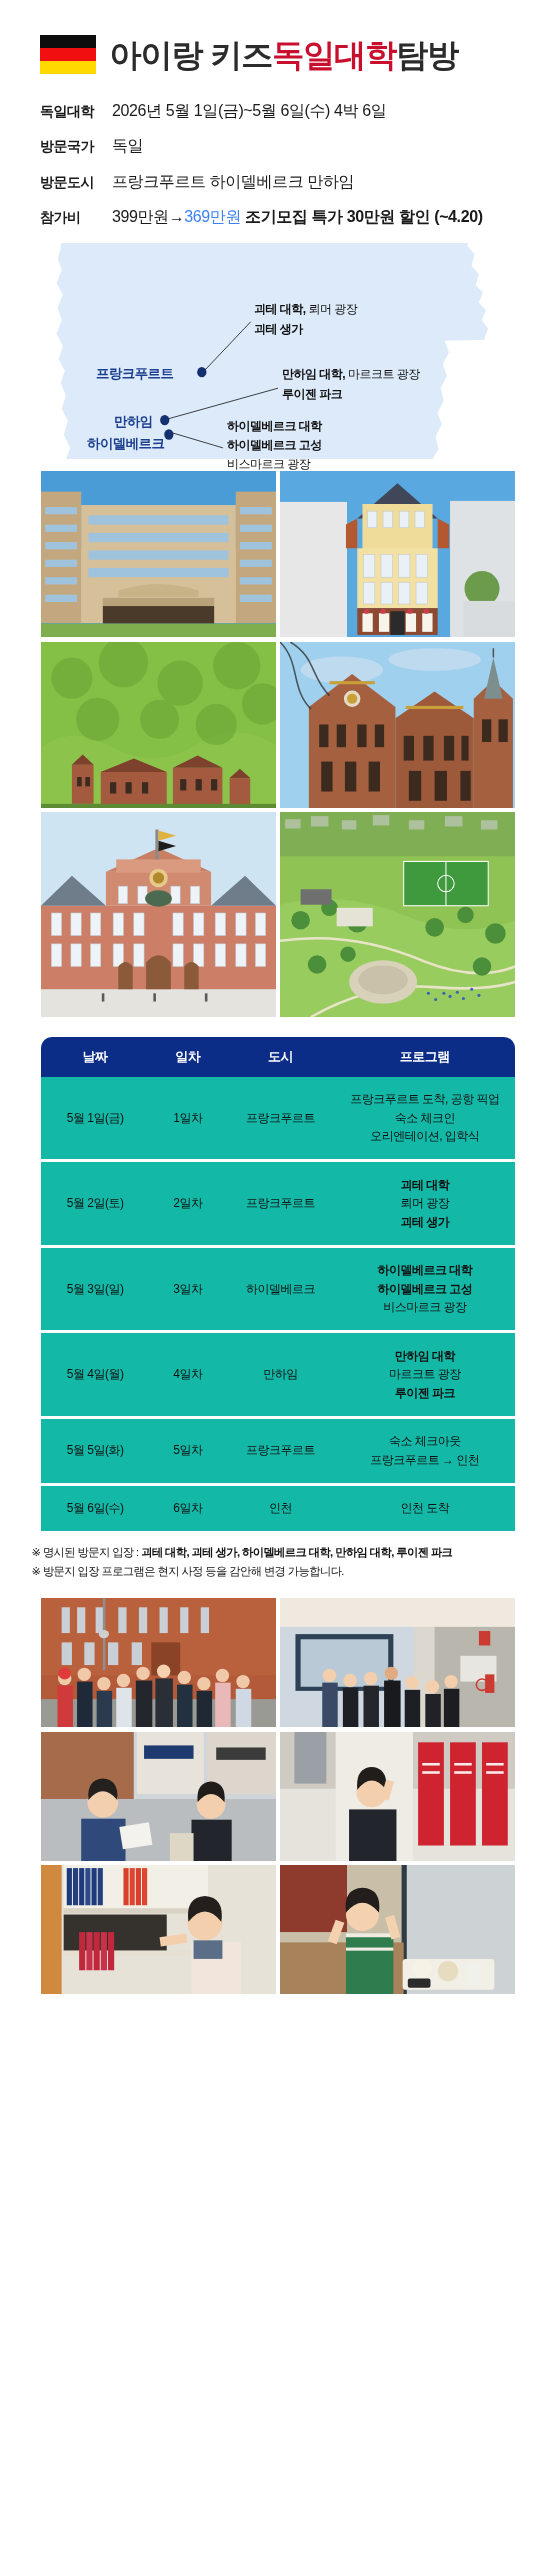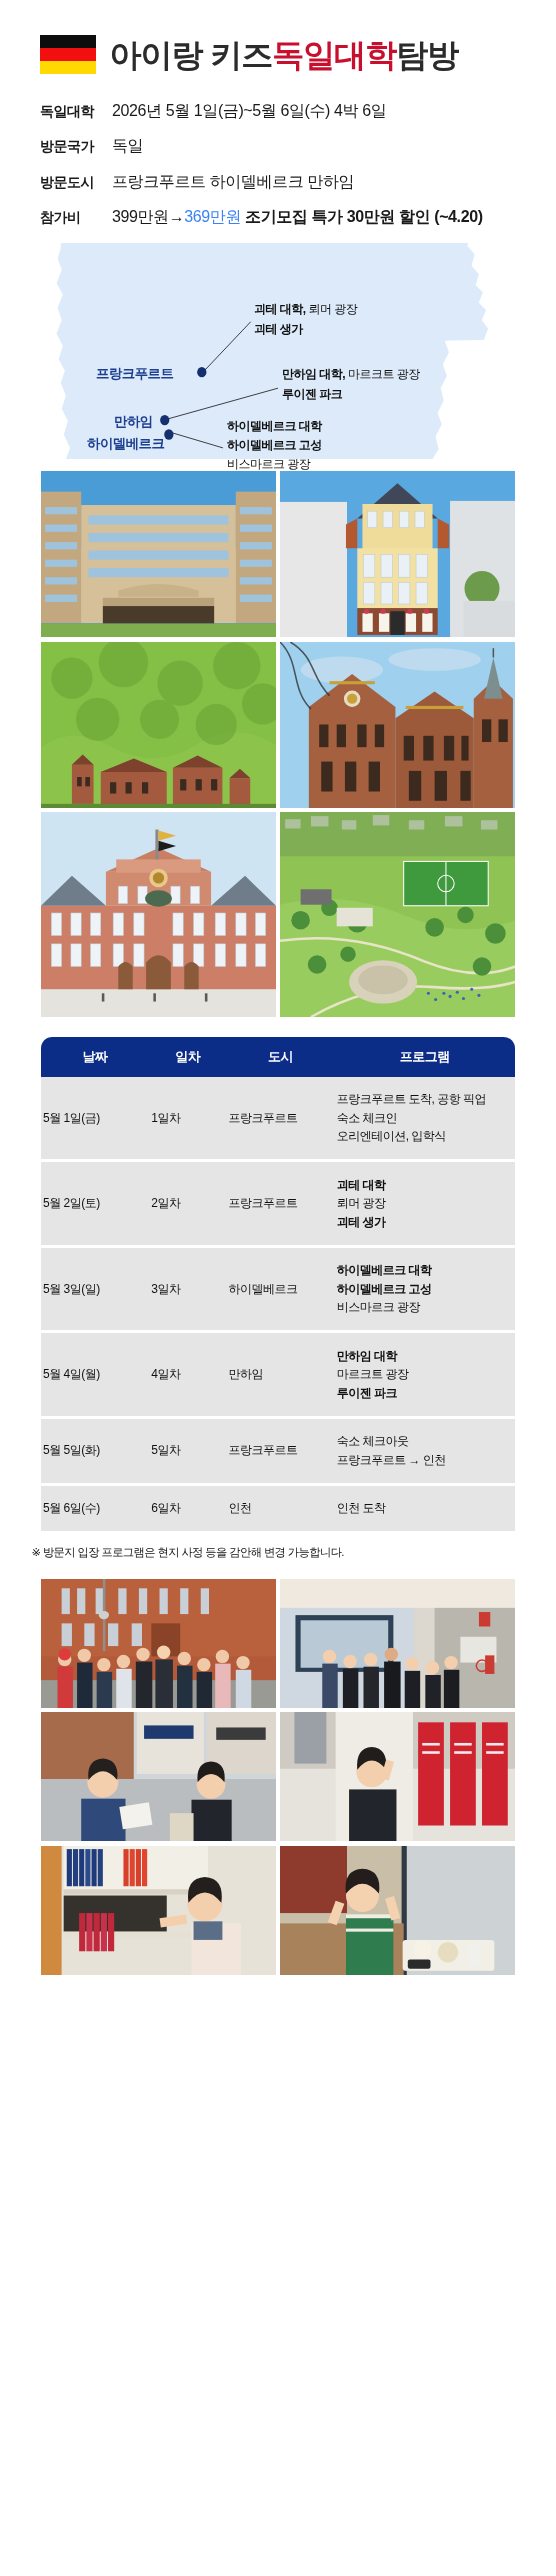--- a/index.html
+++ b/index.html
@@ -114,22 +114,22 @@
     color: #ffffff;
     font-size: 13px;
     font-weight: 800;
     letter-spacing: -0.5px;
     padding: 10.8px 0;
     text-align: center;
   }
   .tbl thead th:first-child { border-top-left-radius: 11.3px; }
   .tbl thead th:last-child  { border-top-right-radius: 11.3px; }
   .tbl tbody td {
-    background: #e5e5e5;
-    text-align: left;
+    background: #14b8a6;
+    text-align: center;
     vertical-align: middle;
     font-size: 12px;
     color: #111111;
     letter-spacing: -0.5px;
     padding: 13.4px 2.1px;
     border-bottom: 3.1px solid #ffffff;
   }
   .tbl tbody tr:last-child td { border-bottom: none; }
   .col-date { width: 108px; }
   .col-day  { width: 77px; }
@@ -571,20 +571,23 @@
         <td>
           <span class="prog-line n">인천 도착</span>
         </td>
       </tr>
     </tbody>
   </table>
 </div>
 
 <div class="notes">
   <div class="note">
+    <span class="n">※ 명시된 방문지 입장 : </span><span class="b">괴테 대학, 괴테 생가, 하이델베르크 대학, 만하임 대학, 루이젠 파크</span>
+  </div>
+  <div class="note">
     <span class="n">※ 방문지 입장 프로그램은 현지 사정 등을 감안해 변경 가능합니다.</span>
   </div>
 </div>
 
 <div class="spacer-30"></div>
 
 <div class="photo-grid">
 
   <div class="photo" style="height:129px;">
     <svg viewBox="0 0 456 250" preserveAspectRatio="none">

